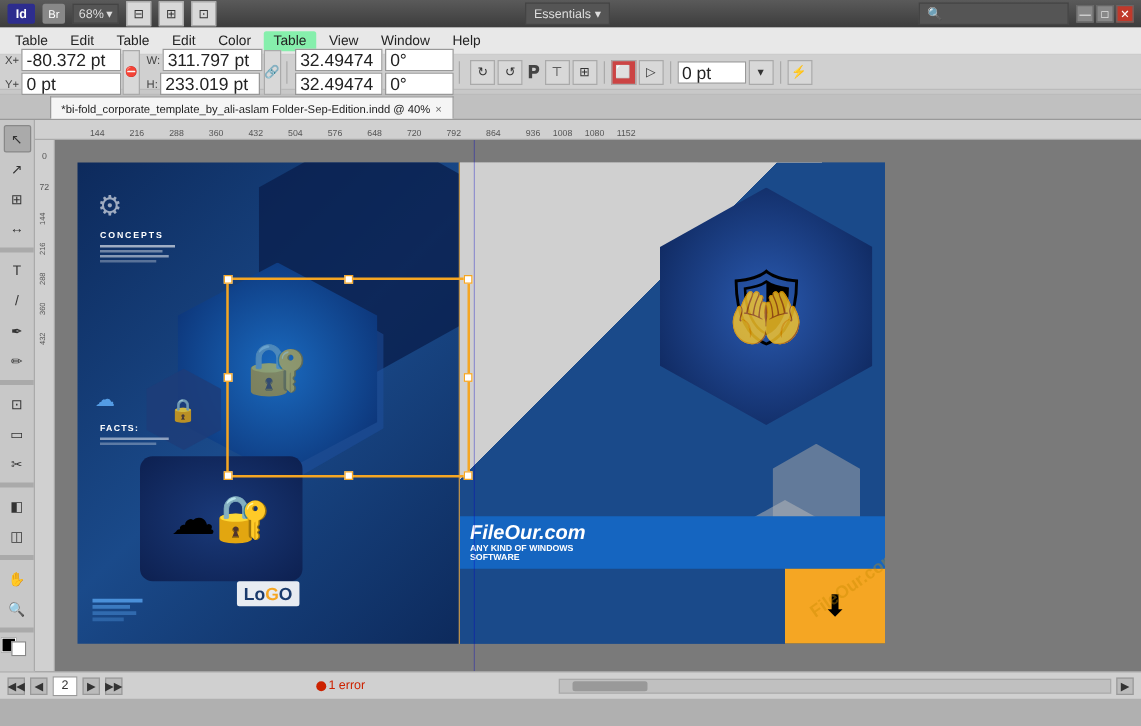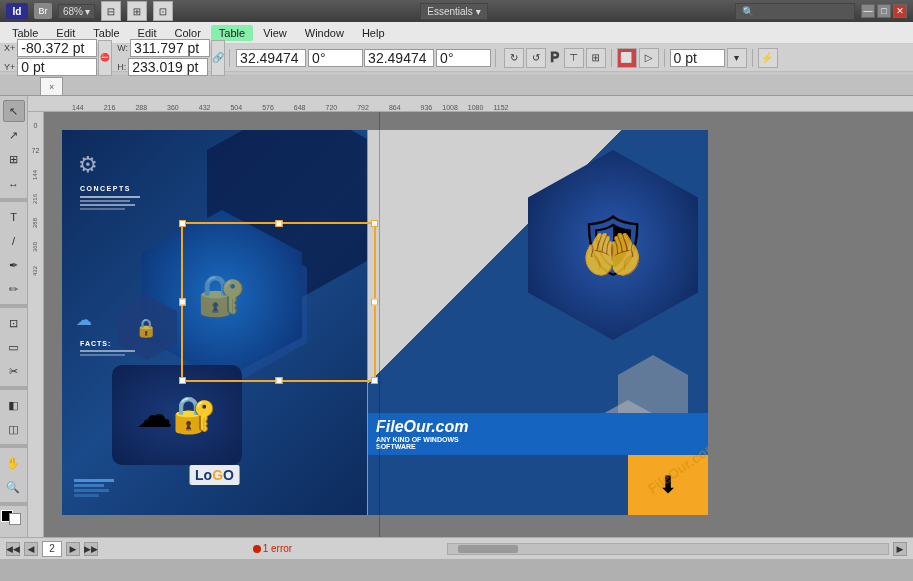--- a/index.html
+++ b/index.html
@@ -359,21 +359,21 @@
         <span class="tb-label">W:</span>
         <div class="tb-field tb-wide">311.797 pt</div>
       </div>
       <div style="display:flex;align-items:center;gap:2px;">
         <span class="tb-label">H:</span>
         <div class="tb-field tb-wide">233.019 pt</div>
       </div>
     </div>
     <div class="tb-btn" style="height:36px;width:14px;font-size:10px;">🔗</div>
     <div class="tb-sep"></div>
-    <div style="display:flex;gap:1px;margin-left:2px;">
+    <div style="display:flex;flex-direction:column;gap:1px;margin-left:2px;">
       <div style="display:flex;align-items:center;gap:2px;">
         <div class="tb-field tb-med">32.49474</div>
         <div class="tb-field tb-sm">0°</div>
       </div>
       <div style="display:flex;align-items:center;gap:2px;">
         <div class="tb-field tb-med">32.49474</div>
         <div class="tb-field tb-sm">0°</div>
       </div>
     </div>
     <div class="tb-sep"></div>
@@ -392,20 +392,21 @@
       <div class="tb-sep"></div>
       <div class="tb-btn">⚡</div>
     </div>
   </div>
 </div>
 
 <div id="toolbar-row2" style="height:4px;background:#c8c8c8;border-bottom:1px solid #bbb;"></div>
 
 <div id="tab-bar">
   <div class="doc-tab active">
+    <span style="font-size:9px;">*bi-fold_corporate_template_by_ali-aslam Folder-Sep-Edition.indd @ 40%</span>
     <span class="tab-close">×</span>
   </div>
 </div>
 
 <div id="main-area" style="height:441px;">
 
   <div id="left-toolbar">
     <div class="lt-btn active" title="Selection Tool">↖</div>
     <div class="lt-btn" title="Direct Selection Tool">↗</div>
     <div class="lt-btn" title="Page Tool">⊞</div>

